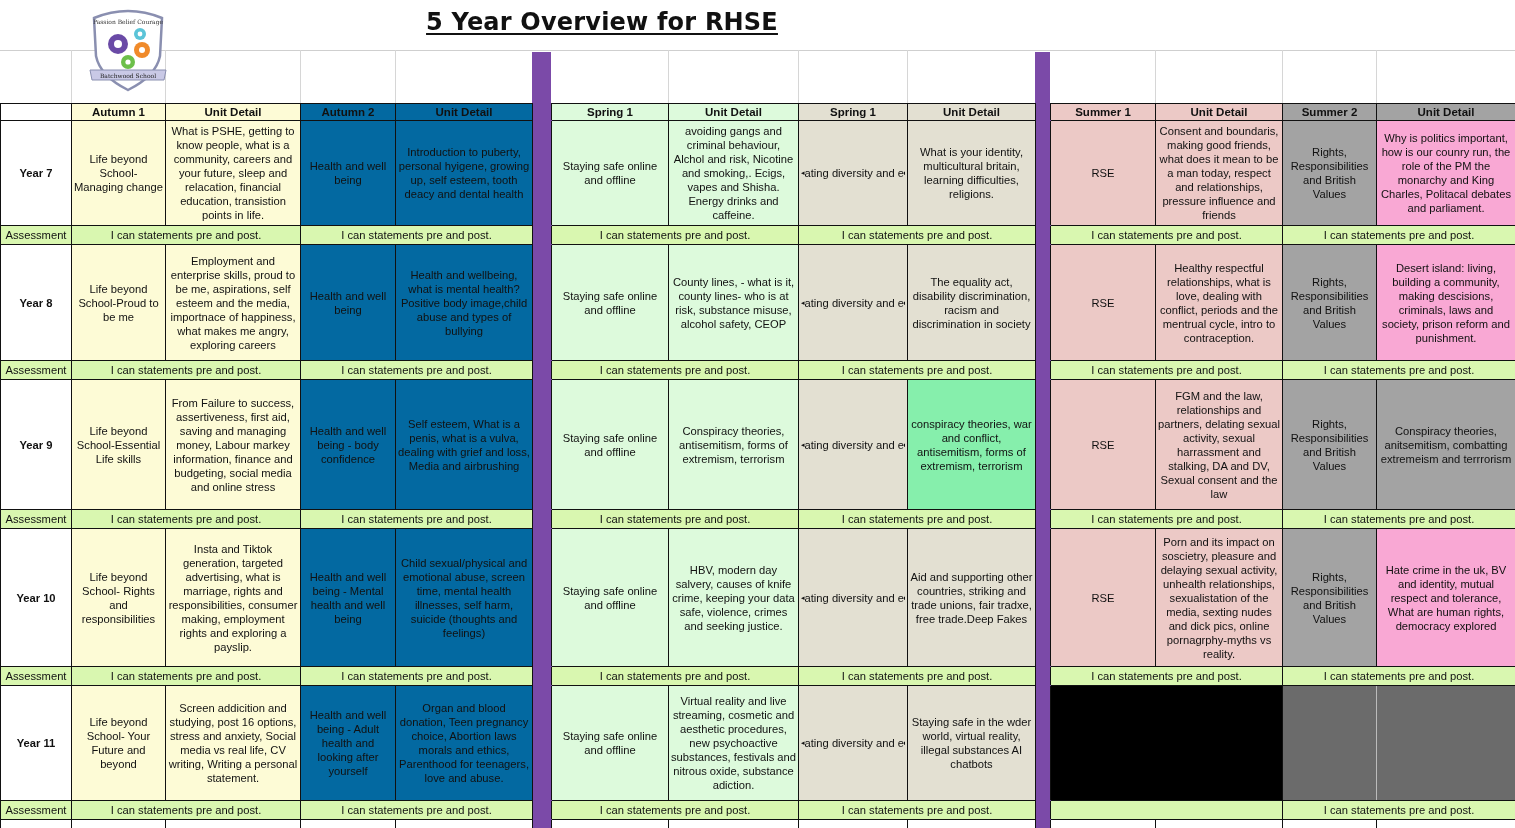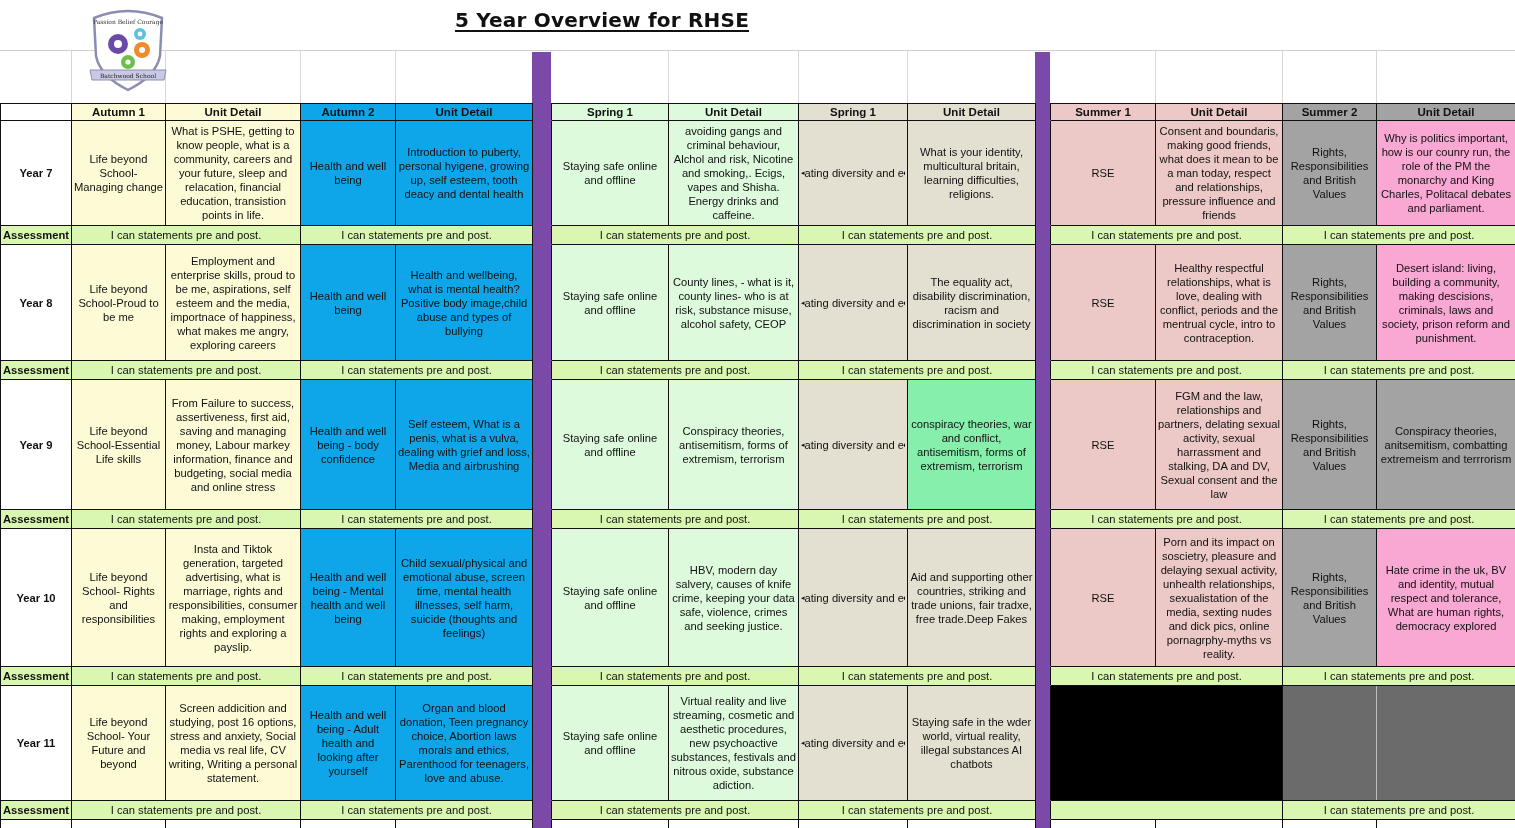--- a/index.html
+++ b/index.html
@@ -1,46 +1,46 @@
 <!DOCTYPE html>
 <html><head>
 <meta charset="utf-8">
 <style>
   * { box-sizing: border-box; margin: 0; padding: 0; }
   html, body { width: 1515px; height: 828px; overflow: hidden; background: #ffffff; }
   body { font-family: "Liberation Sans", "DejaVu Sans", sans-serif; color: #111; position: relative; }
 
   .title {
     position: absolute; left: 0; top: 8px; width: 1204px; text-align: center;
-    font-family: "DejaVu Sans", sans-serif; font-weight: bold; font-size: 20px;
+    font-family: "DejaVu Sans", sans-serif; font-weight: bold; font-size: 24px;
     letter-spacing: 0.2px;
   }
   .title span { text-decoration: underline; text-underline-offset: 3px; text-decoration-thickness: 2px; }
 
   .logo { position: absolute; left: 86px; top: 4px; width: 84px; height: 88px; }
 
   .gridlines { position: absolute; left: 0; top: 50px; width: 1515px; height: 53px; }
   .gridlines .hl { position: absolute; left: 0; right: 0; top: 0; height: 1px; background: #cfcfcf; }
   .gridlines .vl { position: absolute; top: 0; bottom: 0; width: 1px; background: #d6d6d6; }
 
   table.plan {
     position: absolute; left: 0; top: 103px;
     border-collapse: collapse; table-layout: fixed; width: 1515px;
   }
   table.plan td {
     border: 1px solid #111; text-align: center; vertical-align: middle;
     font-size: 11.2px; line-height: 14px; padding: 0 2px; overflow: hidden;
   }
   tr.hdr td { height: 17px; font-weight: bold; font-size: 11.5px; line-height: 14px; }
   tr.ass td { height: 19px; background: #d9f7b0; font-size: 11.2px; }
-  tr.ass td.lab { font-weight: bold; }
+  tr.ass td.lab { font-weight: normal; }
   td.yr { font-weight: bold; background: #ffffff; }
   td.sep { background: #7b4aa8 !important; border-top-color: #7b4aa8 !important; border-bottom-color: #7b4aa8 !important; padding: 0 !important; }
   .c-aut1 { background: #fdfbd6; }
-  .c-aut2 { background: #0ea5e9; }
+  .c-aut2 { background: #0369a1; }
   .c-spr1 { background: #ddfadc; }
   .c-spr2 { background: #e3e0d2; }
   .c-spr2b { background: #86efac; }
   .c-sum1 { background: #ecc9c6; }
   .c-sum2 { background: #a3a3a3; }
   .c-sum2b { background: #f9a8d4; }
   .c-black { background: #000000; }
   .c-grey { background: #6b6b6b; }
   .clip { white-space: nowrap; overflow: hidden; text-overflow: clip; }
   .clipwrap { display:flex; align-items:center; justify-content:space-between; white-space: nowrap; overflow: hidden; }

